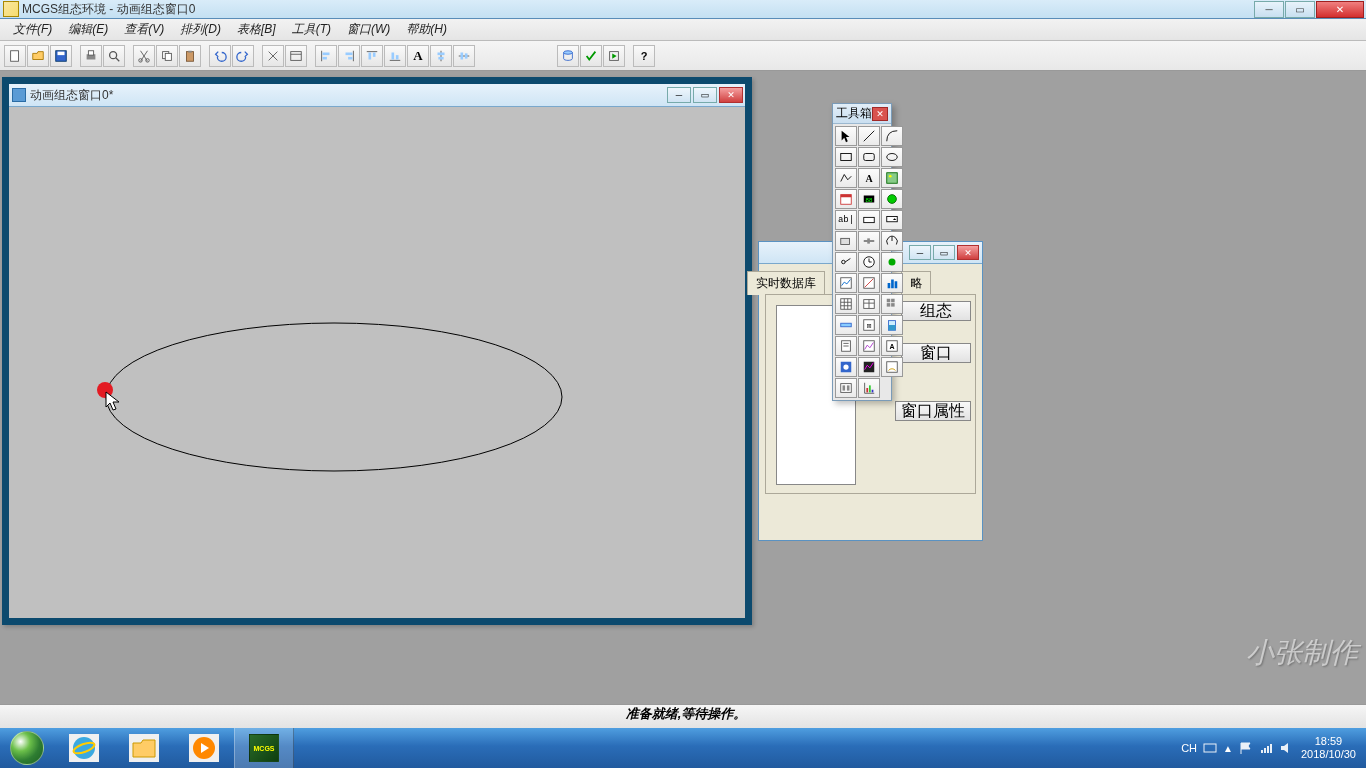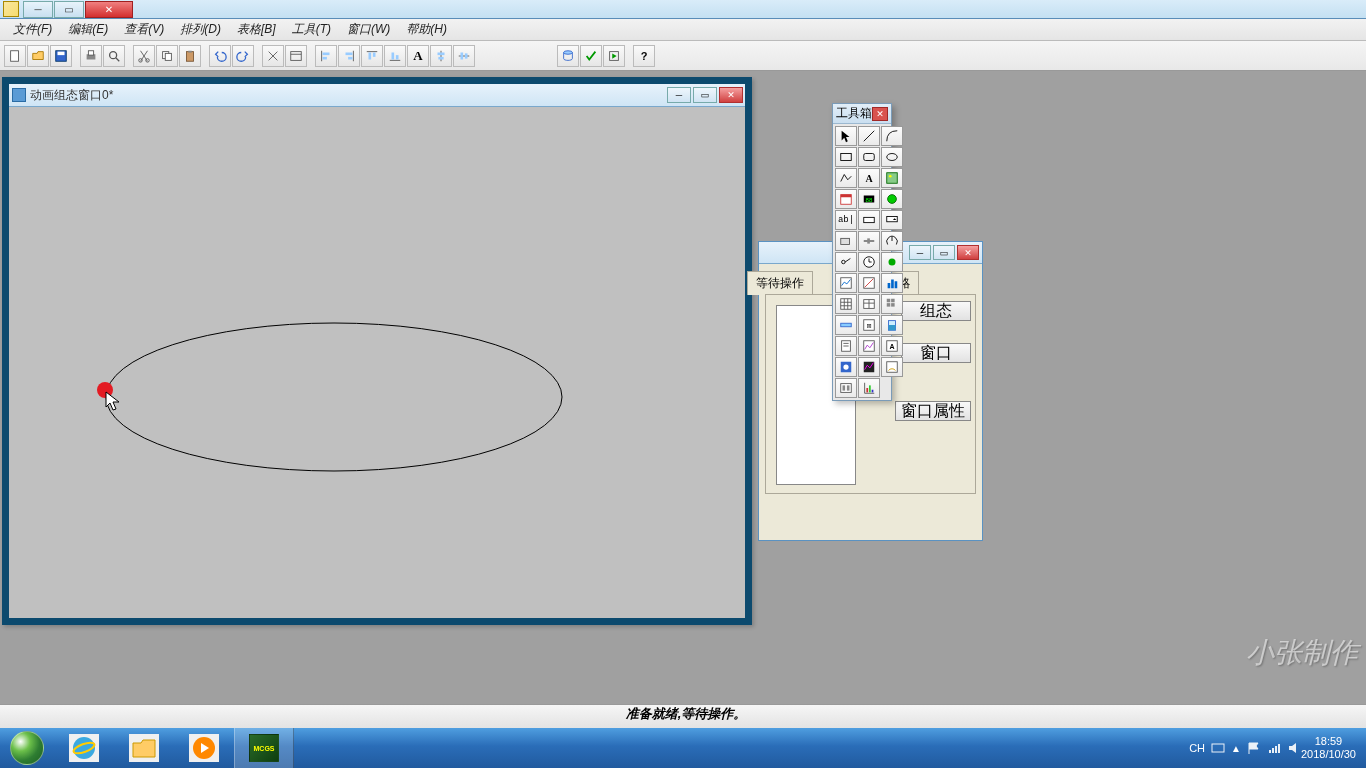--- a/index.html
+++ b/index.html
@@ -56,38 +56,39 @@
 .statusbar .right { margin-left:auto; display:flex; gap:6px; padding-right:6px; font-style:normal; font-weight:normal;}
 .statusbar .cell { border:1px solid #888; padding:1px 6px; background:#f0f0f0; font-size:13px;}
 
 
 .taskbar { position:absolute; bottom:0; left:0; right:0; height:40px; background:linear-gradient(to bottom,#4f9ee0,#2a6db8 45%,#215a9e); display:flex; align-items:center; }
 .start-orb { width:54px; height:40px; display:flex; align-items:center; justify-content:center; }
 .start-orb .orb { width:34px; height:34px; border-radius:50%; background:radial-gradient(circle at 30% 30%, #fff, #6cc04a 30%,#2e7d32 60%,#1b5e20); border:1px solid rgba(255,255,255,.4);}
 .task-item { width:60px; height:40px; display:flex; align-items:center; justify-content:center;}
 .task-item.active { background:rgba(255,255,255,.2); border-left:1px solid rgba(255,255,255,.3); border-right:1px solid rgba(0,0,0,.3);}
 .task-ico { width:30px; height:28px; border:1px solid rgba(0,0,0,.2); background:#f0f0f0;}
-.tray { margin-left:auto; display:flex; align-items:center; color:#fff; font-size:11px; padding-right:10px; gap:0;}
+.tray { margin-left:auto; display:flex; align-items:center; color:#fff; font-size:11px; padding-right:10px; gap:8px;}
 .tray-clock { text-align:center; line-height:13px; }
 .tray-ico { width:14px; height:14px; opacity:.9; }
 .tray-section { display:flex; align-items:center; gap:6px;}
 
 
 .red-dot { position:absolute; width:16px; height:16px; background:#e31b23; border-radius:50%; }
 
 
 .watermark { position:absolute; right:8px; bottom:32px; font-size:28px; color:rgba(255,255,255,.55); font-family: "KaiTi", cursive; font-style:italic; text-shadow:1px 1px 2px rgba(0,0,0,.3); pointer-events:none;}
 </style>
 </head>
 <body>
 
 <div class="app-window">
 
   <div class="titlebar">
     <div class="titlebar-icon"></div>
+    <div class="titlebar-text">MCGS组态环境 - 动画组态窗口0</div>
     <div class="win-btns">
       <div class="win-btn">─</div>
       <div class="win-btn">▭</div>
       <div class="win-btn close">✕</div>
     </div>
   </div>
 
   <div class="menubar">
     <div class="menu-item">文件(F)</div>
     <div class="menu-item">编辑(E)</div>
@@ -263,21 +264,21 @@
       </div>
     </div>
 
     <div class="panel-window" style="left:758px; top:170px; width:225px; height:300px;">
       <div class="panel-titlebar">
         <div class="cb">─</div>
         <div class="cb">▭</div>
         <div class="cb cls">✕</div>
       </div>
       <div class="panel-body">
-        <span class="panel-tab" style="margin-left:-18px;">等待操作</span>
+        <span class="panel-tab" style="margin-left:-18px;">实时数据库</span>
         <span class="panel-tab" style="margin-left:72px;">略</span>
         <div class="panel-inner">
           <div class="panel-list"></div>
           <div class="panel-btn" style="right:4px; top:6px;">组态</div>
           <div class="panel-btn" style="right:4px; top:48px;">窗口</div>
           <div class="panel-btn" style="right:4px; top:106px; width:76px;">窗口属性</div>
         </div>
       </div>
     </div>
 

